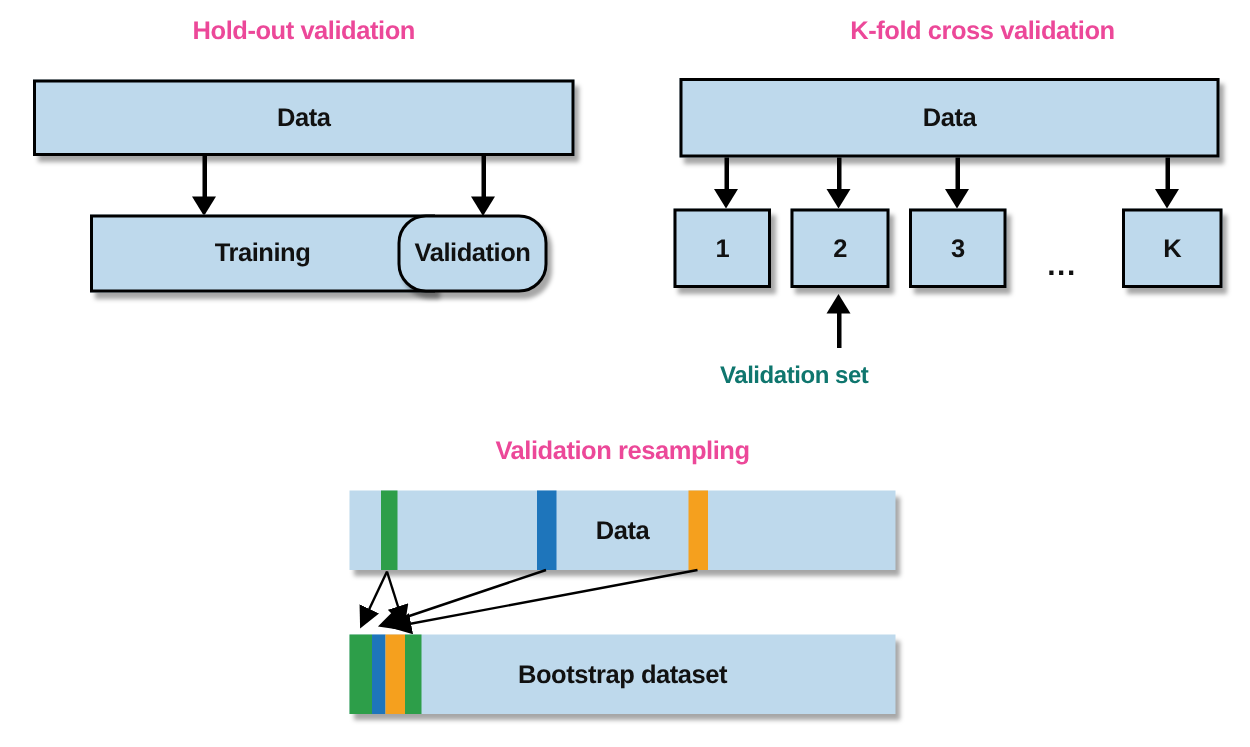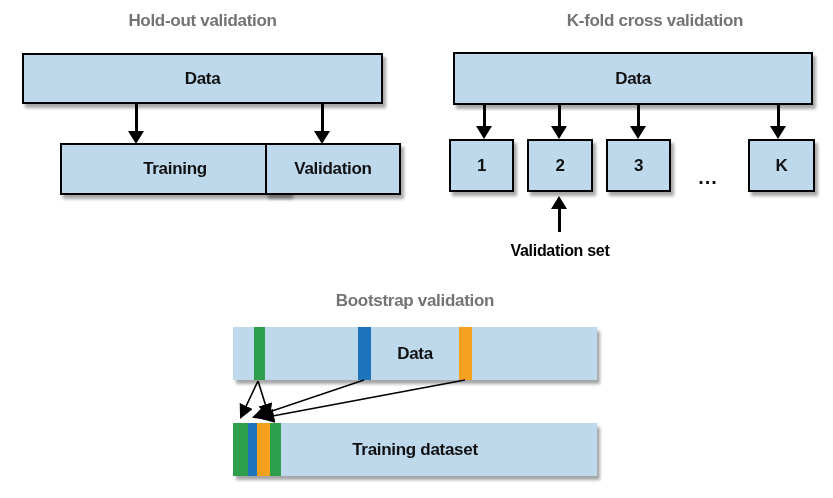--- a/index.html
+++ b/index.html
@@ -17,21 +17,21 @@
     background:#ffffff;
     font-family:"Liberation Sans", sans-serif;
     overflow:hidden;
   }
   .title {
     position:absolute;
     text-align:center;
     font-size:17px;
     font-weight:bold;
     letter-spacing:-0.3px;
-    color:#737373;
+    color:#ec4899;
   }
   .box {
     position:absolute;
     background:var(--box_fill);
     border:2.5px solid var(--box_border);
     box-shadow:3px 4px 3px rgba(0,0,0,0.35);
     display:flex; align-items:center; justify-content:center;
     font-size:17px; font-weight:bold; letter-spacing:-0.3px; color:#111;
   }
   .bar {
@@ -63,22 +63,21 @@
     border-right:8.5px solid transparent;
     border-bottom:13px solid #000;
   }
   .ellipsis {
     position:absolute;
     font-size:20px; font-weight:bold; color:#111;
     text-align:center; letter-spacing:1px;
   }
   .small-label {
     position:absolute;
-    text-align:center;
-    font-size:16px; font-weight:bold; letter-spacing:-0.3px; color:#000000;
+    font-size:16px; font-weight:bold; letter-spacing:-0.3px; color:#0f766e;
   }
   .overlay-svg { position:absolute; left:0; top:0; pointer-events:none; }
 </style>
 </head>
 <body>
 
 <div class="canvas">
 
   <div>
     <div class="title" style="left:22px; top:11px; width:361px;">Hold-out validation</div>
@@ -92,21 +91,21 @@
       <span class="head"></span>
     </div>
     <div class="arrow-v arrow-down" style="left:314px; top:104px; height:40px;">
       <span class="stem"></span>
       <span class="head"></span>
     </div>
 
     <div class="box" style="left:22px; top:143px; width:230px; height:52px;margin-left:38px;">
       <span>Training</span>
     </div>
-    <div class="box" style="left:265px; top:143px; width:136px; height:52px;">
+    <div class="box" style="left:265px; top:143px; width:100px; height:52px;border-radius:19px;">
       <span>Validation</span>
     </div>
   </div>
 
   <div>
     <div class="title" style="left:475px; top:11px; width:360px;">K-fold cross validation</div>
 
     <div class="box" style="left:453px; top:52px; width:360px; height:53px;">
       <span>Data</span>
     </div>
@@ -143,21 +142,21 @@
     </div>
 
     <div class="arrow-v arrow-up" style="left:551px; top:196px; height:36px;">
       <span class="stem"></span>
       <span class="head"></span>
     </div>
     <div class="small-label" style="left:480px; top:242px; width:160px;">Validation set</div>
   </div>
 
   <div>
-    <div class="title" style="left:233px; top:291px; width:364px;">Bootstrap validation</div>
+    <div class="title" style="left:233px; top:291px; width:364px;">Validation resampling</div>
 
     <div class="bar" style="left:233px; top:327px; width:364px; height:53px;">
       <span class="stripe green" style="left:21px;  width:11px;"></span>
       <span class="stripe blue" style="left:125px; width:13px;"></span>
       <span class="stripe orange" style="left:226px; width:13px;"></span>
       <span class="bar-label">Data</span>
     </div>
 
     <svg class="overlay-svg" width="833" height="498" viewBox="0 0 833 498">
       <defs>
@@ -169,17 +168,17 @@
       <line x1="258" y1="381" x2="269" y2="416" stroke="#000" stroke-width="1.6" marker-end="url(#ah)"></line>
       <line x1="364" y1="380" x2="254" y2="417" stroke="#000" stroke-width="1.6" marker-end="url(#ah)"></line>
       <line x1="465" y1="380" x2="262" y2="418" stroke="#000" stroke-width="1.6" marker-end="url(#ah)"></line>
     </svg>
 
     <div class="bar" style="left:233px; top:423px; width:364px; height:53px;">
       <span class="stripe green" style="left:0;    width:15px;"></span>
       <span class="stripe blue" style="left:15px; width:9px;"></span>
       <span class="stripe orange" style="left:24px; width:13px;"></span>
       <span class="stripe green" style="left:37px; width:11px;"></span>
-      <span class="bar-label">Training dataset</span>
+      <span class="bar-label">Bootstrap dataset</span>
     </div>
   </div>
 
 </div>
 
 </body></html>

